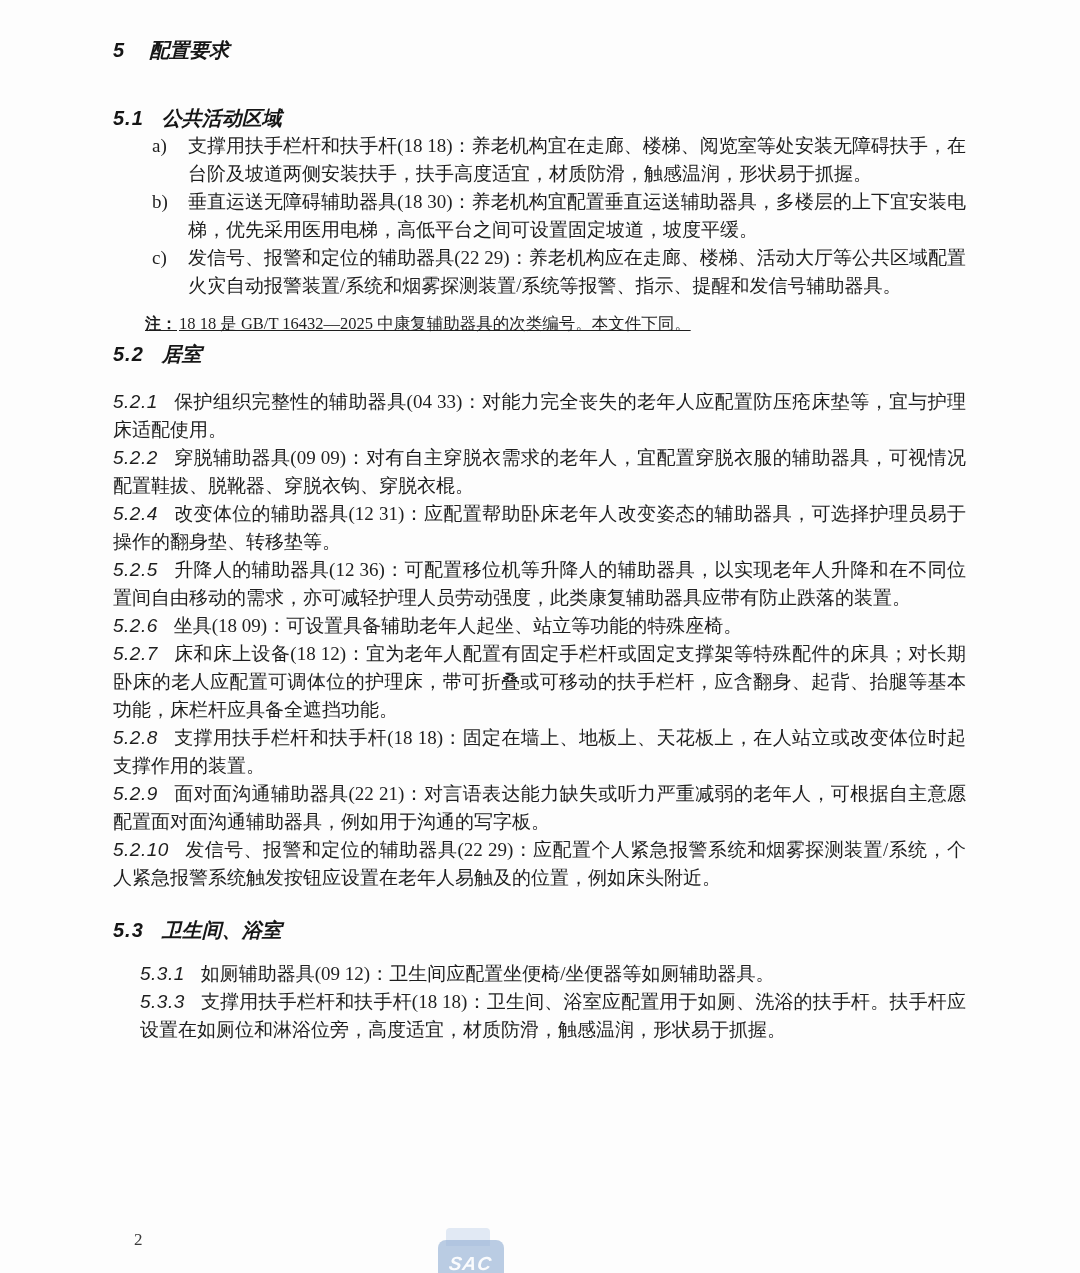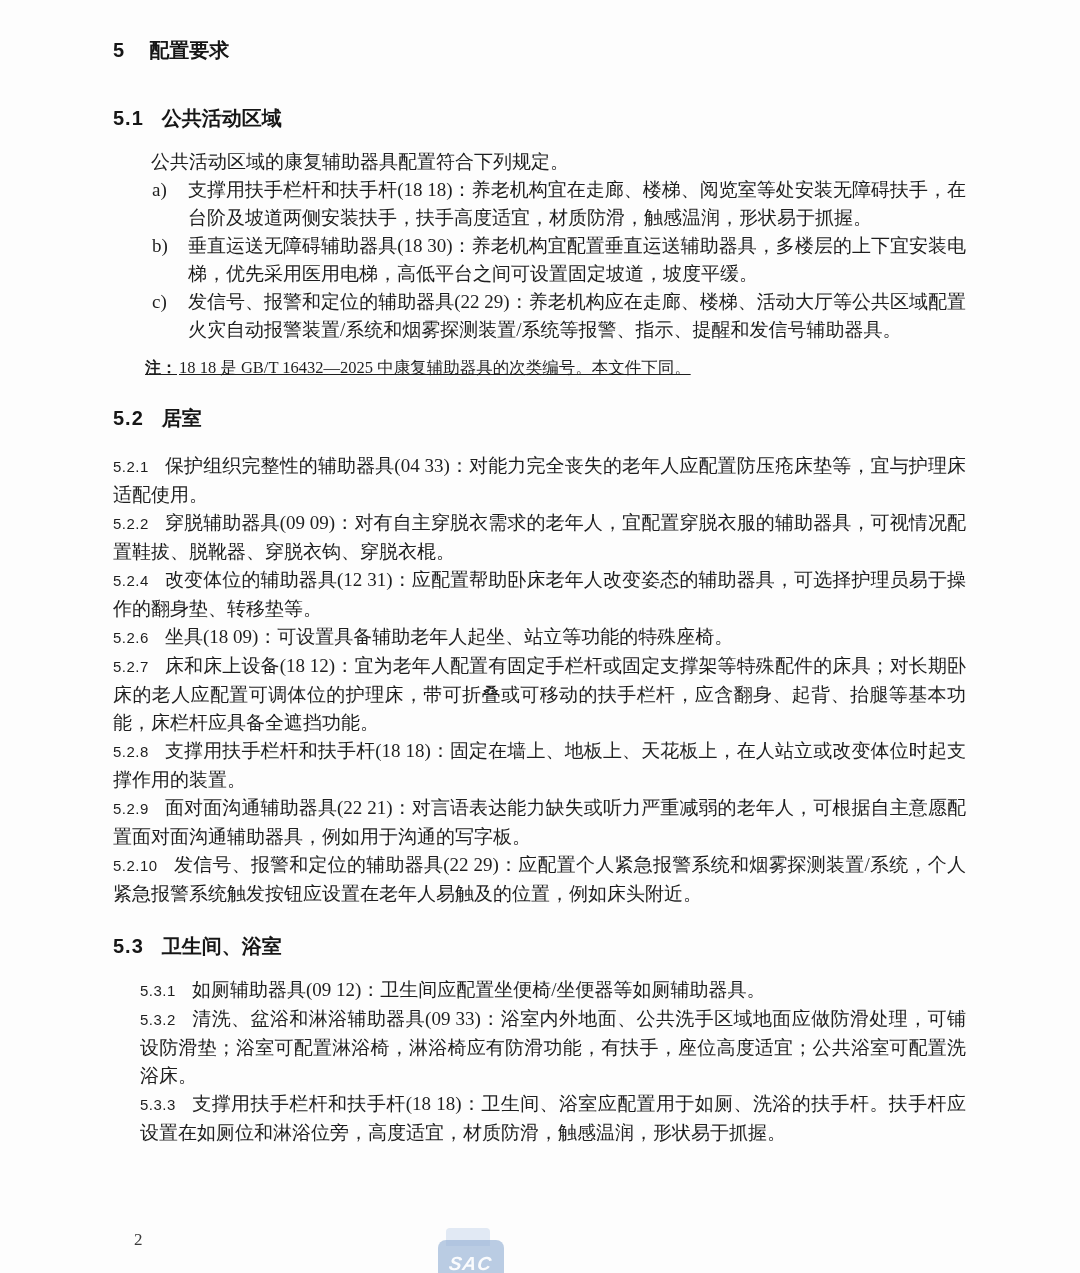--- a/index.html
+++ b/index.html
@@ -16,25 +16,26 @@
     inset: 0;
     padding: 36px 114px 0 113px;
   }
   
   .heading {
     font-family: "Liberation Sans", "DejaVu Sans", sans-serif;
     font-weight: 700;
     font-size: 20px;
     line-height: 28px;
     color: #161616;
+    font-style: italic;
   }
   .heading .hnum { margin-right: 24px; letter-spacing: 1px; }
   .heading.sub .hnum { margin-right: 18px; }
   .heading.sub { margin-top: 40px; }
-  .heading#h-52 { margin-top: 24px; }
+  .heading#h-52 { margin-top: 4px; }
   .heading#h-53 { margin-top: 24px; }
 
   .body-text {
     font-size: 19px;
     line-height: 28px;
     text-align: justify;
   }
   .intro {
     margin-top: 16px;
     text-indent: 2em;
@@ -66,23 +67,24 @@
     font-size: 16px;
     margin-right: 2px;
   }
 
   .clauses { margin-top: 20px; }
   .clauses.tight { margin-top: 16px; margin-left: 27px; }
   .clause { }
   .clause .cnum {
     font-family: "Liberation Sans", "DejaVu Sans", sans-serif;
     font-weight: 400;
-    font-size: 15px;
+    font-size: 19px;
     margin-right: 16px;
     letter-spacing: 0.5px;
+    font-style: italic;
   }
 
   .page-number {
     position: absolute;
     left: 134px;
     top: 1230px;
     font-size: 17px;
     color: #3a3a3a;
     font-family: "Liberation Serif", "DejaVu Serif", serif;
   }
@@ -132,21 +134,20 @@
 <div class="page">
 
   <div class="heading">
     <span class="hnum">5</span><span>配置要求</span>
   </div>
 
   <div class="heading sub" id="h-51">
     <span class="hnum">5.1</span><span>公共活动区域</span>
   </div>
 
-  <p class="body-text intro">公共活动区域的康复辅助器具配置符合下列规定。</p>
 
   <div class="alpha-list">
     <div class="alpha-item">
       <span class="li-label">a)</span>
       <div class="body-text li-text">支撑用扶手栏杆和扶手杆(18 18)：养老机构宜在走廊、楼梯、阅览室等处安装无障碍扶手，在台阶及坡道两侧安装扶手，扶手高度适宜，材质防滑，触感温润，形状易于抓握。</div>
     </div>
     <div class="alpha-item">
       <span class="li-label">b)</span>
       <div class="body-text li-text">垂直运送无障碍辅助器具(18 30)：养老机构宜配置垂直运送辅助器具，多楼层的上下宜安装电梯，优先采用医用电梯，高低平台之间可设置固定坡道，坡度平缓。</div>
     </div>
@@ -168,20 +169,23 @@
     <p class="body-text clause">
       <span class="cnum">5.2.1</span><span>保护组织完整性的辅助器具(04 33)：对能力完全丧失的老年人应配置防压疮床垫等，宜与护理床适配使用。</span>
     </p>
     <p class="body-text clause">
       <span class="cnum">5.2.2</span><span>穿脱辅助器具(09 09)：对有自主穿脱衣需求的老年人，宜配置穿脱衣服的辅助器具，可视情况配置鞋拔、脱靴器、穿脱衣钩、穿脱衣棍。</span>
     </p>
     <p class="body-text clause">
       <span class="cnum">5.2.4</span><span>改变体位的辅助器具(12 31)：应配置帮助卧床老年人改变姿态的辅助器具，可选择护理员易于操作的翻身垫、转移垫等。</span>
     </p>
     <p class="body-text clause">
+      <span class="cnum">5.2.5</span><span>升降人的辅助器具(12 36)：可配置移位机等升降人的辅助器具，以实现老年人升降和在不同位置间自由移动的需求，亦可减轻护理人员劳动强度，此类康复辅助器具应带有防止跌落的装置。</span>
+    </p>
+    <p class="body-text clause">
       <span class="cnum">5.2.6</span><span>坐具(18 09)：可设置具备辅助老年人起坐、站立等功能的特殊座椅。</span>
     </p>
     <p class="body-text clause">
       <span class="cnum">5.2.7</span><span>床和床上设备(18 12)：宜为老年人配置有固定手栏杆或固定支撑架等特殊配件的床具；对长期卧床的老人应配置可调体位的护理床，带可折叠或可移动的扶手栏杆，应含翻身、起背、抬腿等基本功能，床栏杆应具备全遮挡功能。</span>
     </p>
     <p class="body-text clause">
       <span class="cnum">5.2.8</span><span>支撑用扶手栏杆和扶手杆(18 18)：固定在墙上、地板上、天花板上，在人站立或改变体位时起支撑作用的装置。</span>
     </p>
     <p class="body-text clause">
       <span class="cnum">5.2.9</span><span>面对面沟通辅助器具(22 21)：对言语表达能力缺失或听力严重减弱的老年人，可根据自主意愿配置面对面沟通辅助器具，例如用于沟通的写字板。</span>
@@ -191,23 +195,20 @@
     </p>
   </div>
 
   <div class="heading sub" id="h-53">
     <span class="hnum">5.3</span><span>卫生间、浴室</span>
   </div>
 
   <div class="clauses tight">
     <p class="body-text clause">
       <span class="cnum">5.3.1</span><span>如厕辅助器具(09 12)：卫生间应配置坐便椅/坐便器等如厕辅助器具。</span>
-    </p>
-    <p class="body-text clause">
-      <span class="cnum">5.3.2</span><span>清洗、盆浴和淋浴辅助器具(09 33)：浴室内外地面、公共洗手区域地面应做防滑处理，可铺设防滑垫；浴室可配置淋浴椅，淋浴椅应有防滑功能，有扶手，座位高度适宜；公共浴室可配置洗浴床。</span>
     </p>
     <p class="body-text clause">
       <span class="cnum">5.3.3</span><span>支撑用扶手栏杆和扶手杆(18 18)：卫生间、浴室应配置用于如厕、洗浴的扶手杆。扶手杆应设置在如厕位和淋浴位旁，高度适宜，材质防滑，触感温润，形状易于抓握。</span>
     </p>
   </div>
 
 </div>
 
 <div class="page-number">2</div>
 

